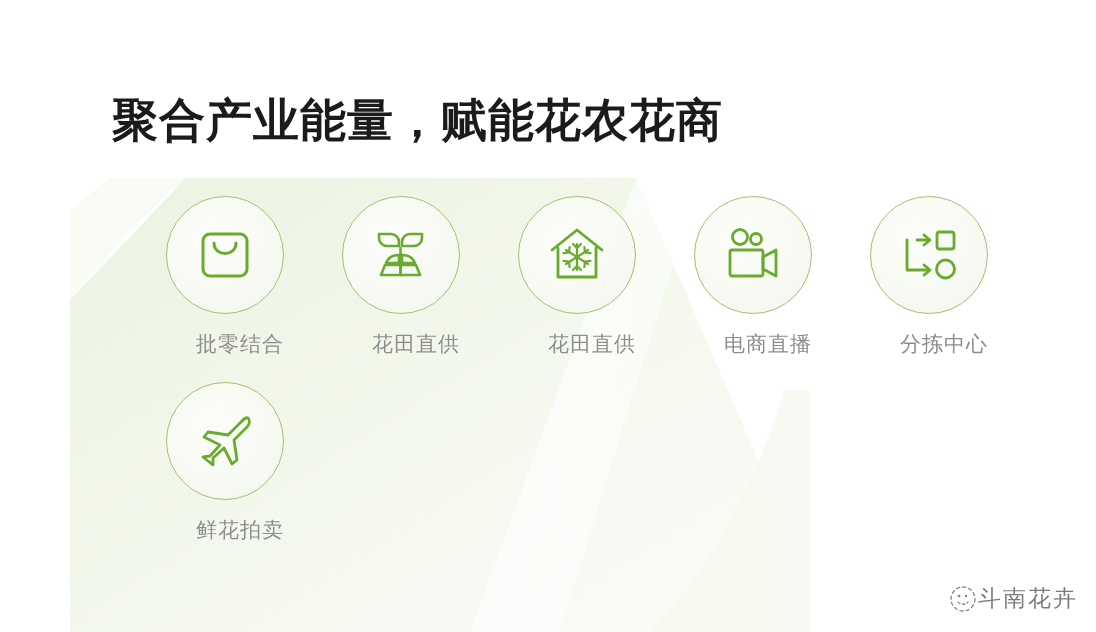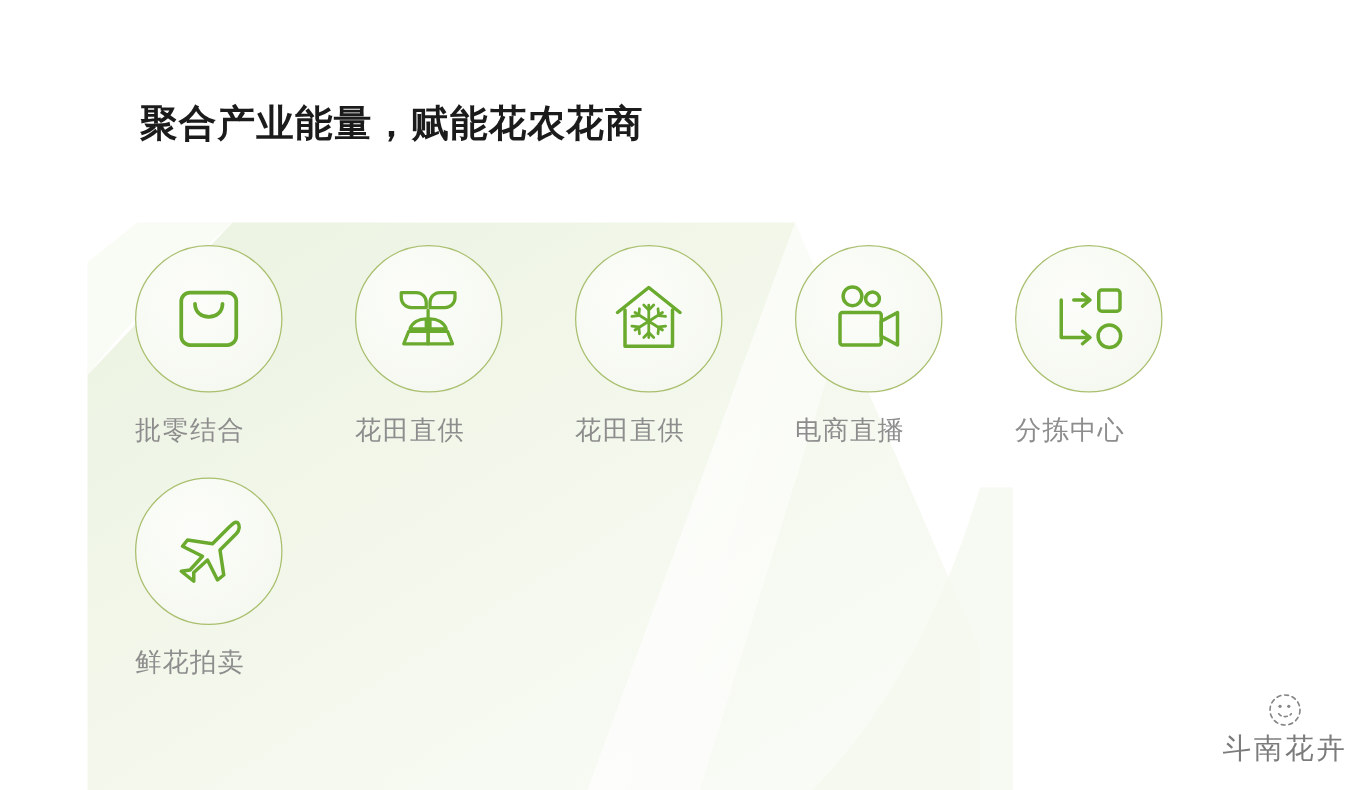--- a/index.html
+++ b/index.html
@@ -16,21 +16,21 @@
     position:absolute;
     left:0;top:0;width:1096px;height:632px;
     pointer-events:none;
     z-index:0;
   }
 
   
   #page-title{
     position:absolute;
     left:112px;top:62px;
-    font-size:30px;
+    font-size:46px;
     font-weight:bold;
     letter-spacing:1px;
     color:#1b1b1b;
     line-height:1.2;
     white-space:nowrap;
     z-index:3;
   }
 
   
   #feature-grid{
@@ -38,21 +38,21 @@
     left:108px;top:196px;
     width:880px;
     display:grid;
     grid-template-columns:repeat(5,1fr);
     grid-row-gap:24px;
     z-index:2;
   }
   .feature-item{
     display:flex;
     flex-direction:column;
-    align-items:flex-start;
+    align-items:flex-end;
   }
   .icon-circle{
     width:118px;height:118px;
     border-radius:50%;
     border:1.6px solid #a9bf6e;
     background:radial-gradient(circle at 40% 35%,#fcfdfa 0%,#f6f9f1 70%,#f2f6ec 100%);
     display:flex;
     align-items:center;
     justify-content:center;
     box-sizing:border-box;
@@ -68,21 +68,20 @@
   }
 
   
   #watermark{
     position:absolute;
     right:18px;bottom:18px;
     display:flex;
     align-items:center;
     opacity:.62;
     z-index:4;
-    flex-direction:column;
   }
   #watermark .wm-text{
     font-size:23px;
     color:#2b2b2b;
     letter-spacing:2px;
     font-family:"DejaVu Sans","Liberation Sans",sans-serif;
   }
 </style>
 </head>
 <body>

